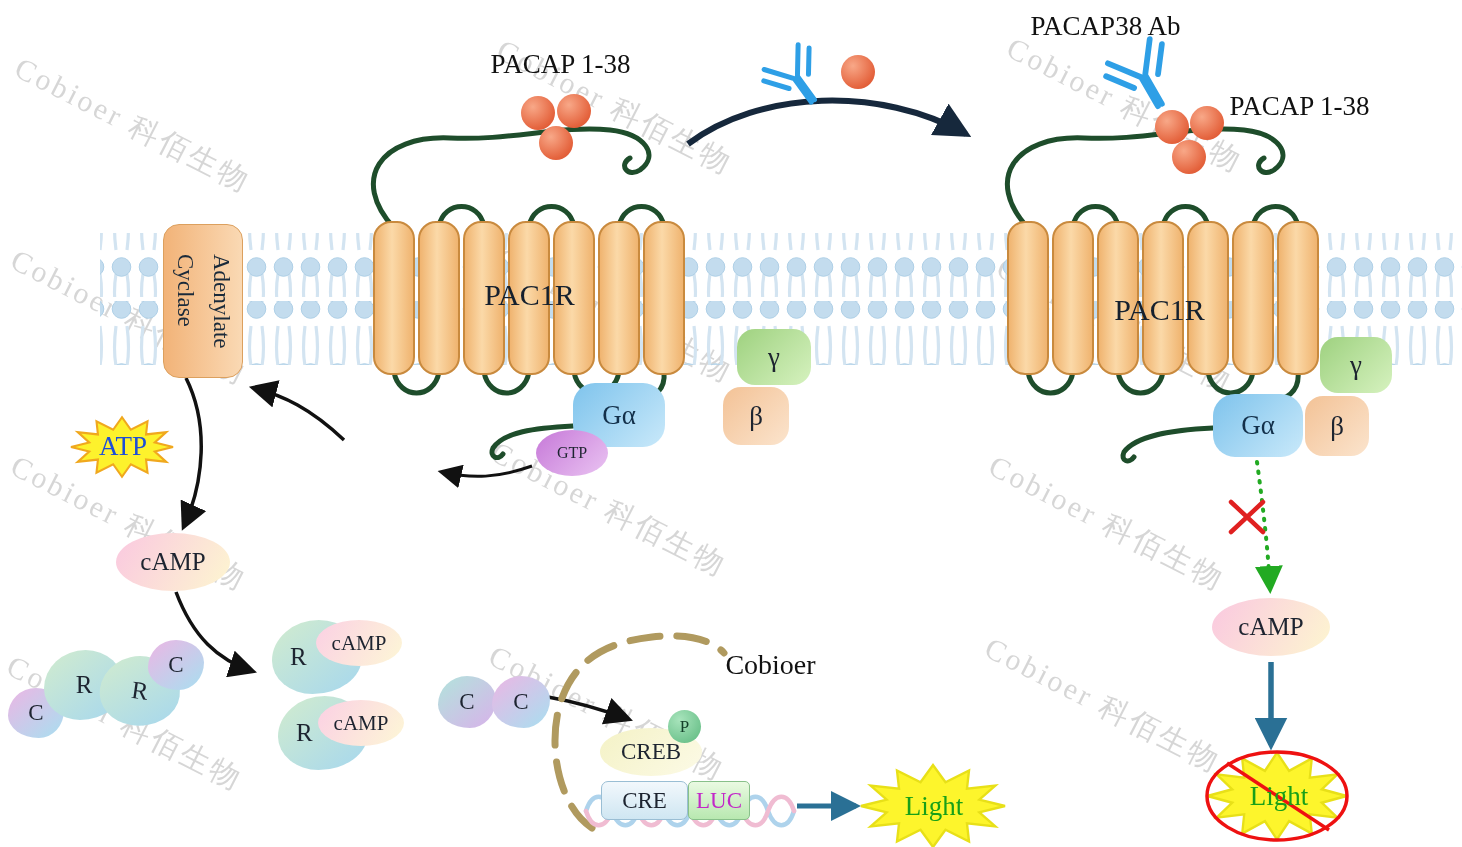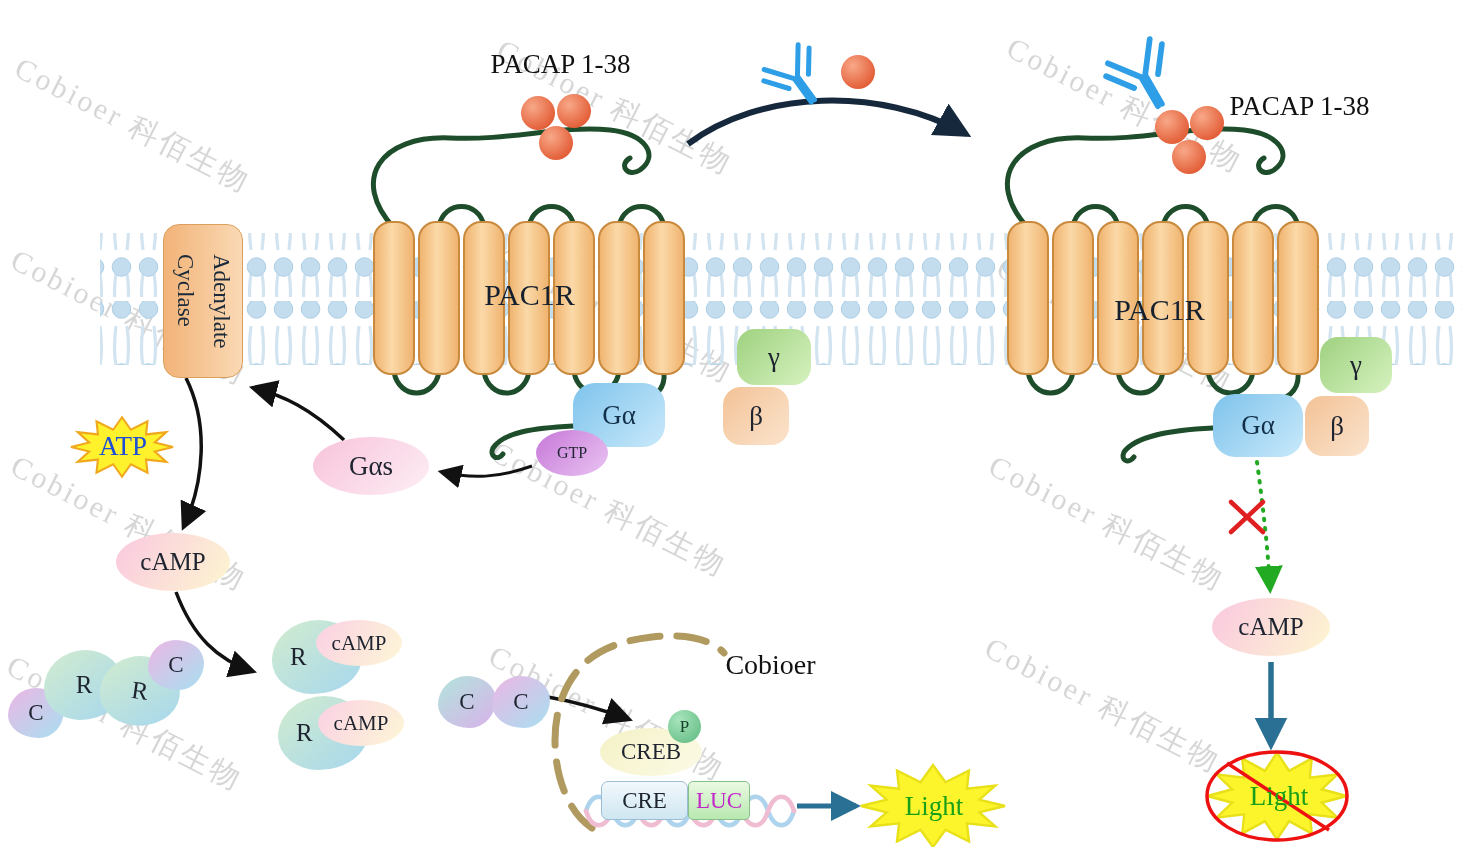--- a/index.html
+++ b/index.html
@@ -160,20 +160,21 @@
       <polygon points="60,0 38.6,5.4 52,17.5 28.3,14.8 30,30.3 10.4,20.3 0,35 -10.4,20.3 -30,30.3 -28.3,14.8 -52,17.5 -38.6,5.4 -60,0 -38.6,-5.4 -52,-17.5 -28.3,-14.8 -30,-30.3 -10.4,-20.3 0,-35 10.4,-20.3 30,-30.3 28.3,-14.8 52,-17.5 38.6,-5.4" fill="#fdf52c" stroke="#e8e018" stroke-width="2"></polygon>
     </g>
 
     <g stroke="#ee1111" stroke-width="3.5" fill="none">
       <ellipse cx="1277" cy="796" rx="70" ry="44"></ellipse>
       <line x1="1227" y1="763" x2="1329" y2="830"></line>
     </g>
   </svg>
 
   <div class="lbl" style="left:468px;top:50px;width:185px;font-size:27px">PACAP 1-38</div>
+  <div class="lbl" style="left:1008px;top:12px;width:195px;font-size:27px">PACAP38 Ab</div>
   <div class="lbl" style="left:1212px;top:92px;width:175px;font-size:27px">PACAP 1-38</div>
 
   <div class="pacap" style="left:521px;top:96px"></div>
   <div class="pacap" style="left:557px;top:94px"></div>
   <div class="pacap" style="left:539px;top:126px"></div>
   <div class="pacap" style="left:841px;top:55px"></div>
   <div class="pacap" style="left:1155px;top:110px"></div>
   <div class="pacap" style="left:1190px;top:106px"></div>
   <div class="pacap" style="left:1172px;top:140px"></div>
 
@@ -189,22 +190,20 @@
   </div>
 
   <div class="blob" style="left:573px;top:383px;width:92px;height:64px;border-radius:22px;font-size:27px;
        background:linear-gradient(135deg,#7ec3ec,#c9e9fa);color:#13304a">Gα</div>
   <div class="blob" style="left:737px;top:329px;width:74px;height:56px;border-radius:18px;font-size:27px;
        background:linear-gradient(135deg,#9ed17f,#d6f2bf)">γ</div>
   <div class="blob" style="left:723px;top:387px;width:66px;height:58px;border-radius:18px;font-size:27px;
        background:linear-gradient(135deg,#f3c296,#fbe4cd)">β</div>
   <div class="blob" style="left:536px;top:430px;width:72px;height:46px;border-radius:50%;font-size:16px;
        background:linear-gradient(135deg,#c678d8,#eac4f2)">GTP</div>
-  <div class="blob" style="left:313px;top:437px;width:116px;height:58px;border-radius:50%;font-size:27px;
-       background:linear-gradient(135deg,#f8c3da,#fdeef5)">Gαs</div>
 
   <div class="lbl bold" style="left:84px;top:432px;width:78px;font-size:27px;color:#1d4ed8">ATP</div>
   <div class="blob" style="left:116px;top:533px;width:114px;height:58px;border-radius:50%;font-size:25px;
        background:linear-gradient(120deg,#fac8e0,#fdf6d0)">cAMP</div>
 
   <div class="blob cblob" style="left:8px;top:688px;width:56px;height:50px;font-size:23px">C</div>
   <div class="blob rblob" style="left:44px;top:650px;width:80px;height:70px;font-size:25px">R</div>
   <div class="blob rblob" style="left:100px;top:656px;width:80px;height:70px;font-size:25px;transform:rotate(8deg)">R</div>
   <div class="blob cblob" style="left:148px;top:640px;width:56px;height:50px;font-size:23px">C</div>
 

